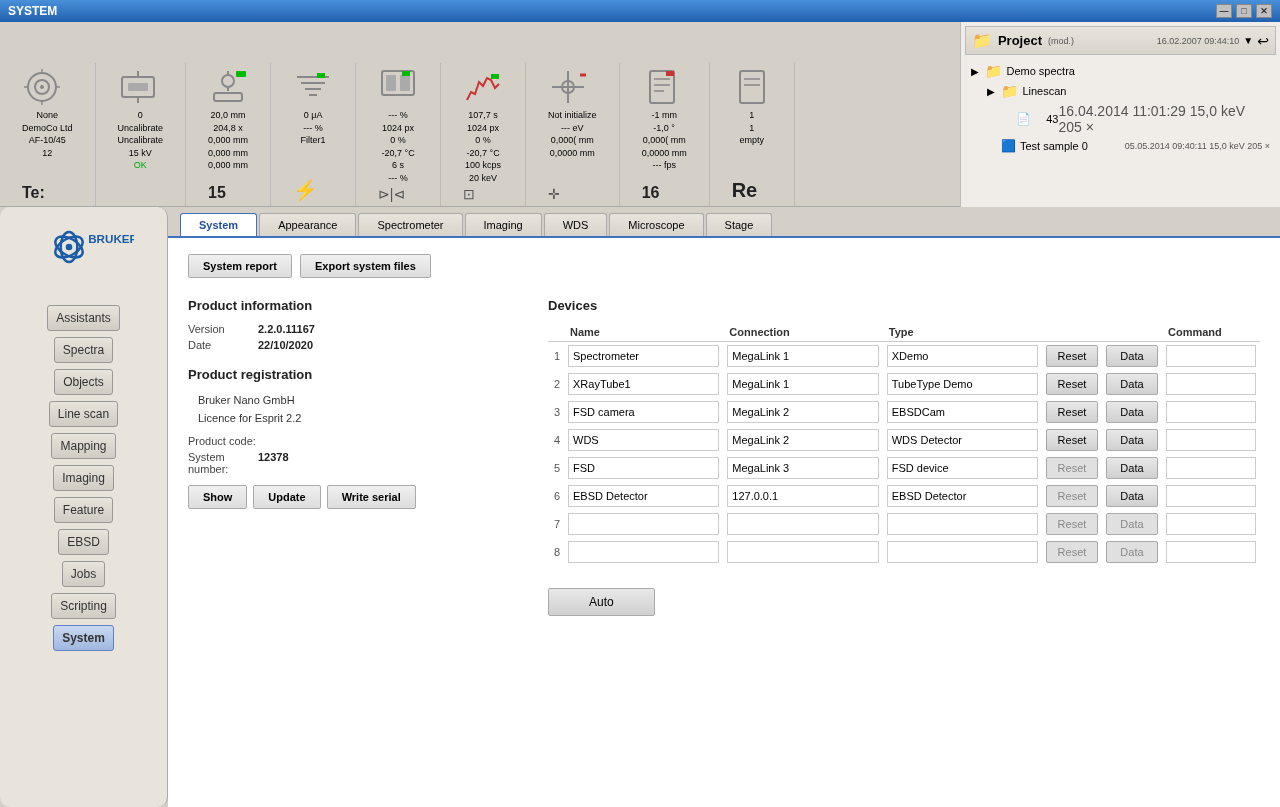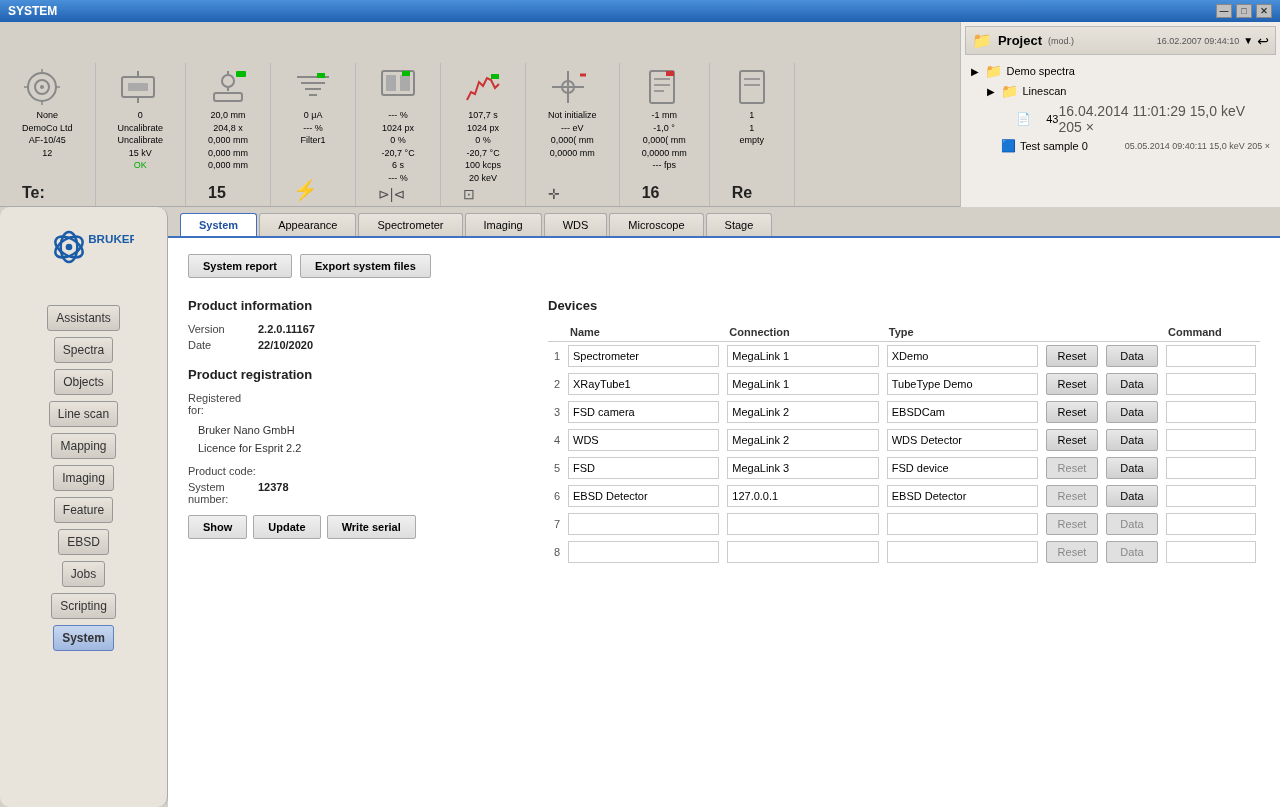--- a/index.html
+++ b/index.html
@@ -428,21 +428,21 @@
               <rect x="6" y="2" width="24" height="32" rx="2" fill="none" stroke="#888" stroke-width="2"></rect>
               <line x1="10" y1="10" x2="26" y2="10" stroke="#888" stroke-width="1.5"></line>
               <line x1="10" y1="16" x2="26" y2="16" stroke="#888" stroke-width="1.5"></line>
             </svg>
           </div>
           <div class="toolbar-values">
             <div>1</div>
             <div>1</div>
             <div>empty</div>
           </div>
-          <div style="font-size:16px; font-weight:bold; color:#222; margin-top:auto;">Re</div>
+          <div style="font-size:20px; font-weight:bold; color:#222; margin-top:auto;">Re</div>
         </div>
       </div>
 
       <div class="right-panel" style="flex:0 0 320px;">
         <div class="project-header">
           <div style="display:flex; align-items:center; gap:6px;">
             <span style="font-size:16px;">📁</span>
             <span class="project-title">Project</span>
             <span class="project-meta">(mod.)</span>
           </div>
@@ -543,23 +543,20 @@
                   <div class="info-value">2.2.0.11167</div>
                 </div>
                 <div class="info-row">
                   <div class="info-label">Date</div>
                   <div class="info-value">22/10/2020</div>
                 </div>
               </div>
 
               <div class="reg-section">
                 <div class="section-title">Product registration</div>
-                <div class="info-row">
-                  <div class="info-label">Registered for:</div>
-                </div>
                 <div class="reg-box">
                   <div>Bruker Nano GmbH</div>
                   <div>Licence for Esprit 2.2</div>
                 </div>
                 <div class="info-row" style="margin-top:8px;">
                   <div class="info-label">Product code:</div>
                 </div>
                 <div class="info-row">
                   <div class="info-label">System number:</div>
                   <div class="info-value">12378</div>
@@ -657,20 +654,23 @@
                       <td><input type="text" style=""></td>
                       <td><input type="text" style=""></td>
                       <td><input type="text" style=""></td>
                       <td><button class="device-btn" disabled="">Reset</button></td>
                       <td><button class="device-btn" disabled="">Data</button></td>
                       <td><input type="text" class="cmd-input" style="width: 90px;"></td>
                     </tr>
                   </tbody>
               </table>
 
+              <div style="margin-top:10px;">
+                <button class="auto-btn">Auto</button>
+              </div>
             </div>
 
           </div>
         </div>
       </div>
 
     </div>
   </div>
 </div>
 

